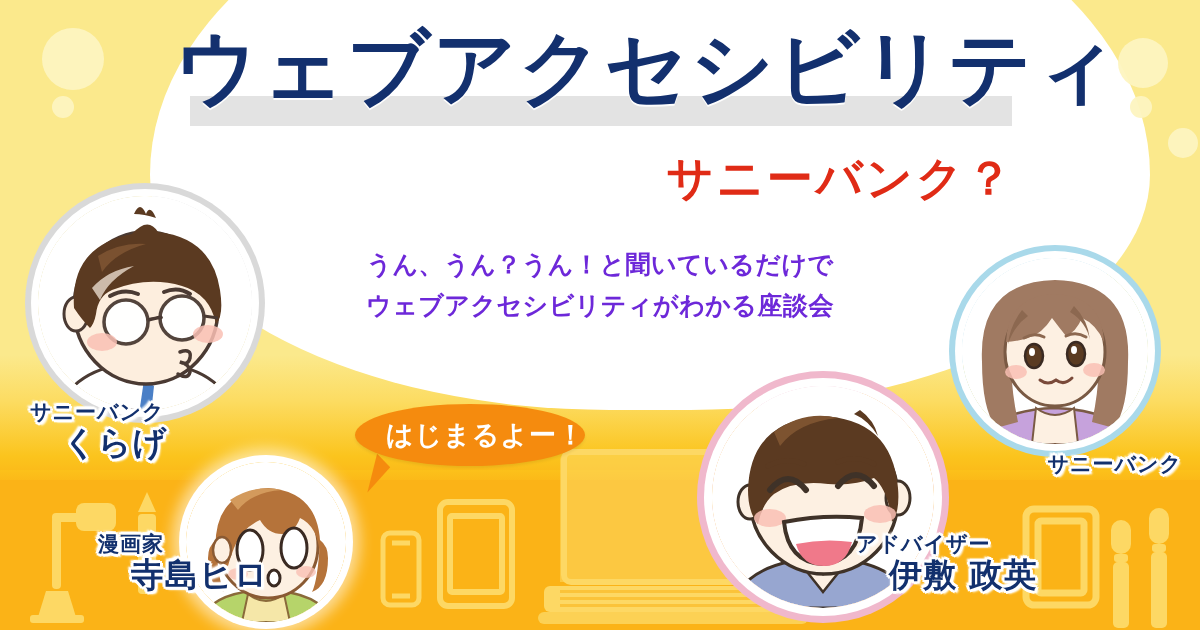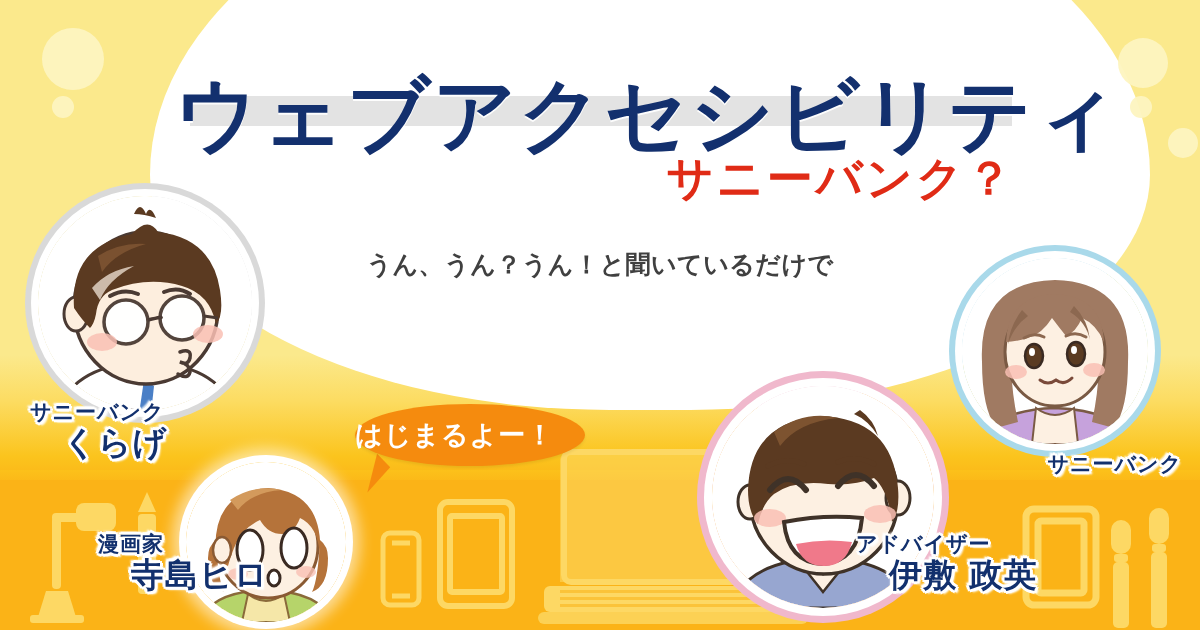--- a/index.html
+++ b/index.html
@@ -55,43 +55,43 @@
   .title-hl{
     position:absolute;left:190px;top:96px;width:822px;height:30px;
     background:#e3e3e3;
   }
   .title{
     position:relative;
     font-family:"DejaVu Sans","Liberation Sans",sans-serif;
     font-size:82px;line-height:1.08;font-weight:700;
     color:#13306e;letter-spacing:2px;
     text-shadow:0 2px 0 rgba(255,255,255,.9);
-    padding-left:175px;text-align:left;margin-top:47px;
+    padding-left:175px;text-align:left;
   }
   .subtitle-q{
     position:absolute;right:185px;top:148px;
     font-family:"DejaVu Sans","Liberation Sans",sans-serif;
     font-size:46px;font-weight:700;color:#e02b16;letter-spacing:3px;
   }
   .lead{
     position:absolute;left:0;right:0;top:245px;text-align:center;
     font-family:"DejaVu Sans","Liberation Sans",sans-serif;
-    color:#404040;font-size:25px;font-weight:700;line-height:1.62;
+    color:#6d28d9;font-size:25px;font-weight:700;line-height:1.62;
     letter-spacing:.5px;
   }
 
   
   .sil{position:absolute;}
   .sil svg{display:block;}
 
   
   .bubble{
     position:absolute;left:355px;top:404px;width:230px;height:62px;
     background:#f58b0e;border-radius:50%/50%;
-    display:flex;align-items:center;justify-content:flex-start;
+    display:flex;align-items:center;justify-content:flex-end;
     box-shadow:0 2px 3px rgba(0,0,0,.07);
   }
   .bubble span{
     color:#fff;font-size:27px;font-weight:700;letter-spacing:1px;
     font-family:"DejaVu Sans","Liberation Sans",sans-serif;
     white-space:nowrap;
   }
   .bubble-tail{
     position:absolute;left:372px;top:455px;width:0;height:0;
     border-left:16px solid #f58b0e;
@@ -222,20 +222,21 @@
   </div>
 
   <div class="title-hl"></div>
   <div class="title-wrap">
     <div class="title">ウェブアクセシビリティ</div>
   </div>
   <div class="subtitle-q">サニーバンク？</div>
 
   <div class="lead">
     <div>うん、うん？うん！と聞いているだけで</div>
+    <div>ウェブアクセシビリティがわかる座談会</div>
   </div>
 
   <div class="bubble-tail"></div>
   <div class="bubble">
     <span>はじまるよー！</span>
   </div>
 
   <div class="portrait" style="left:38px;top:196px;width:214px;height:214px;
        box-shadow:0 0 0 7px #ffffff, 0 0 0 13px #d9d9d9;">
     <div class="pface">

